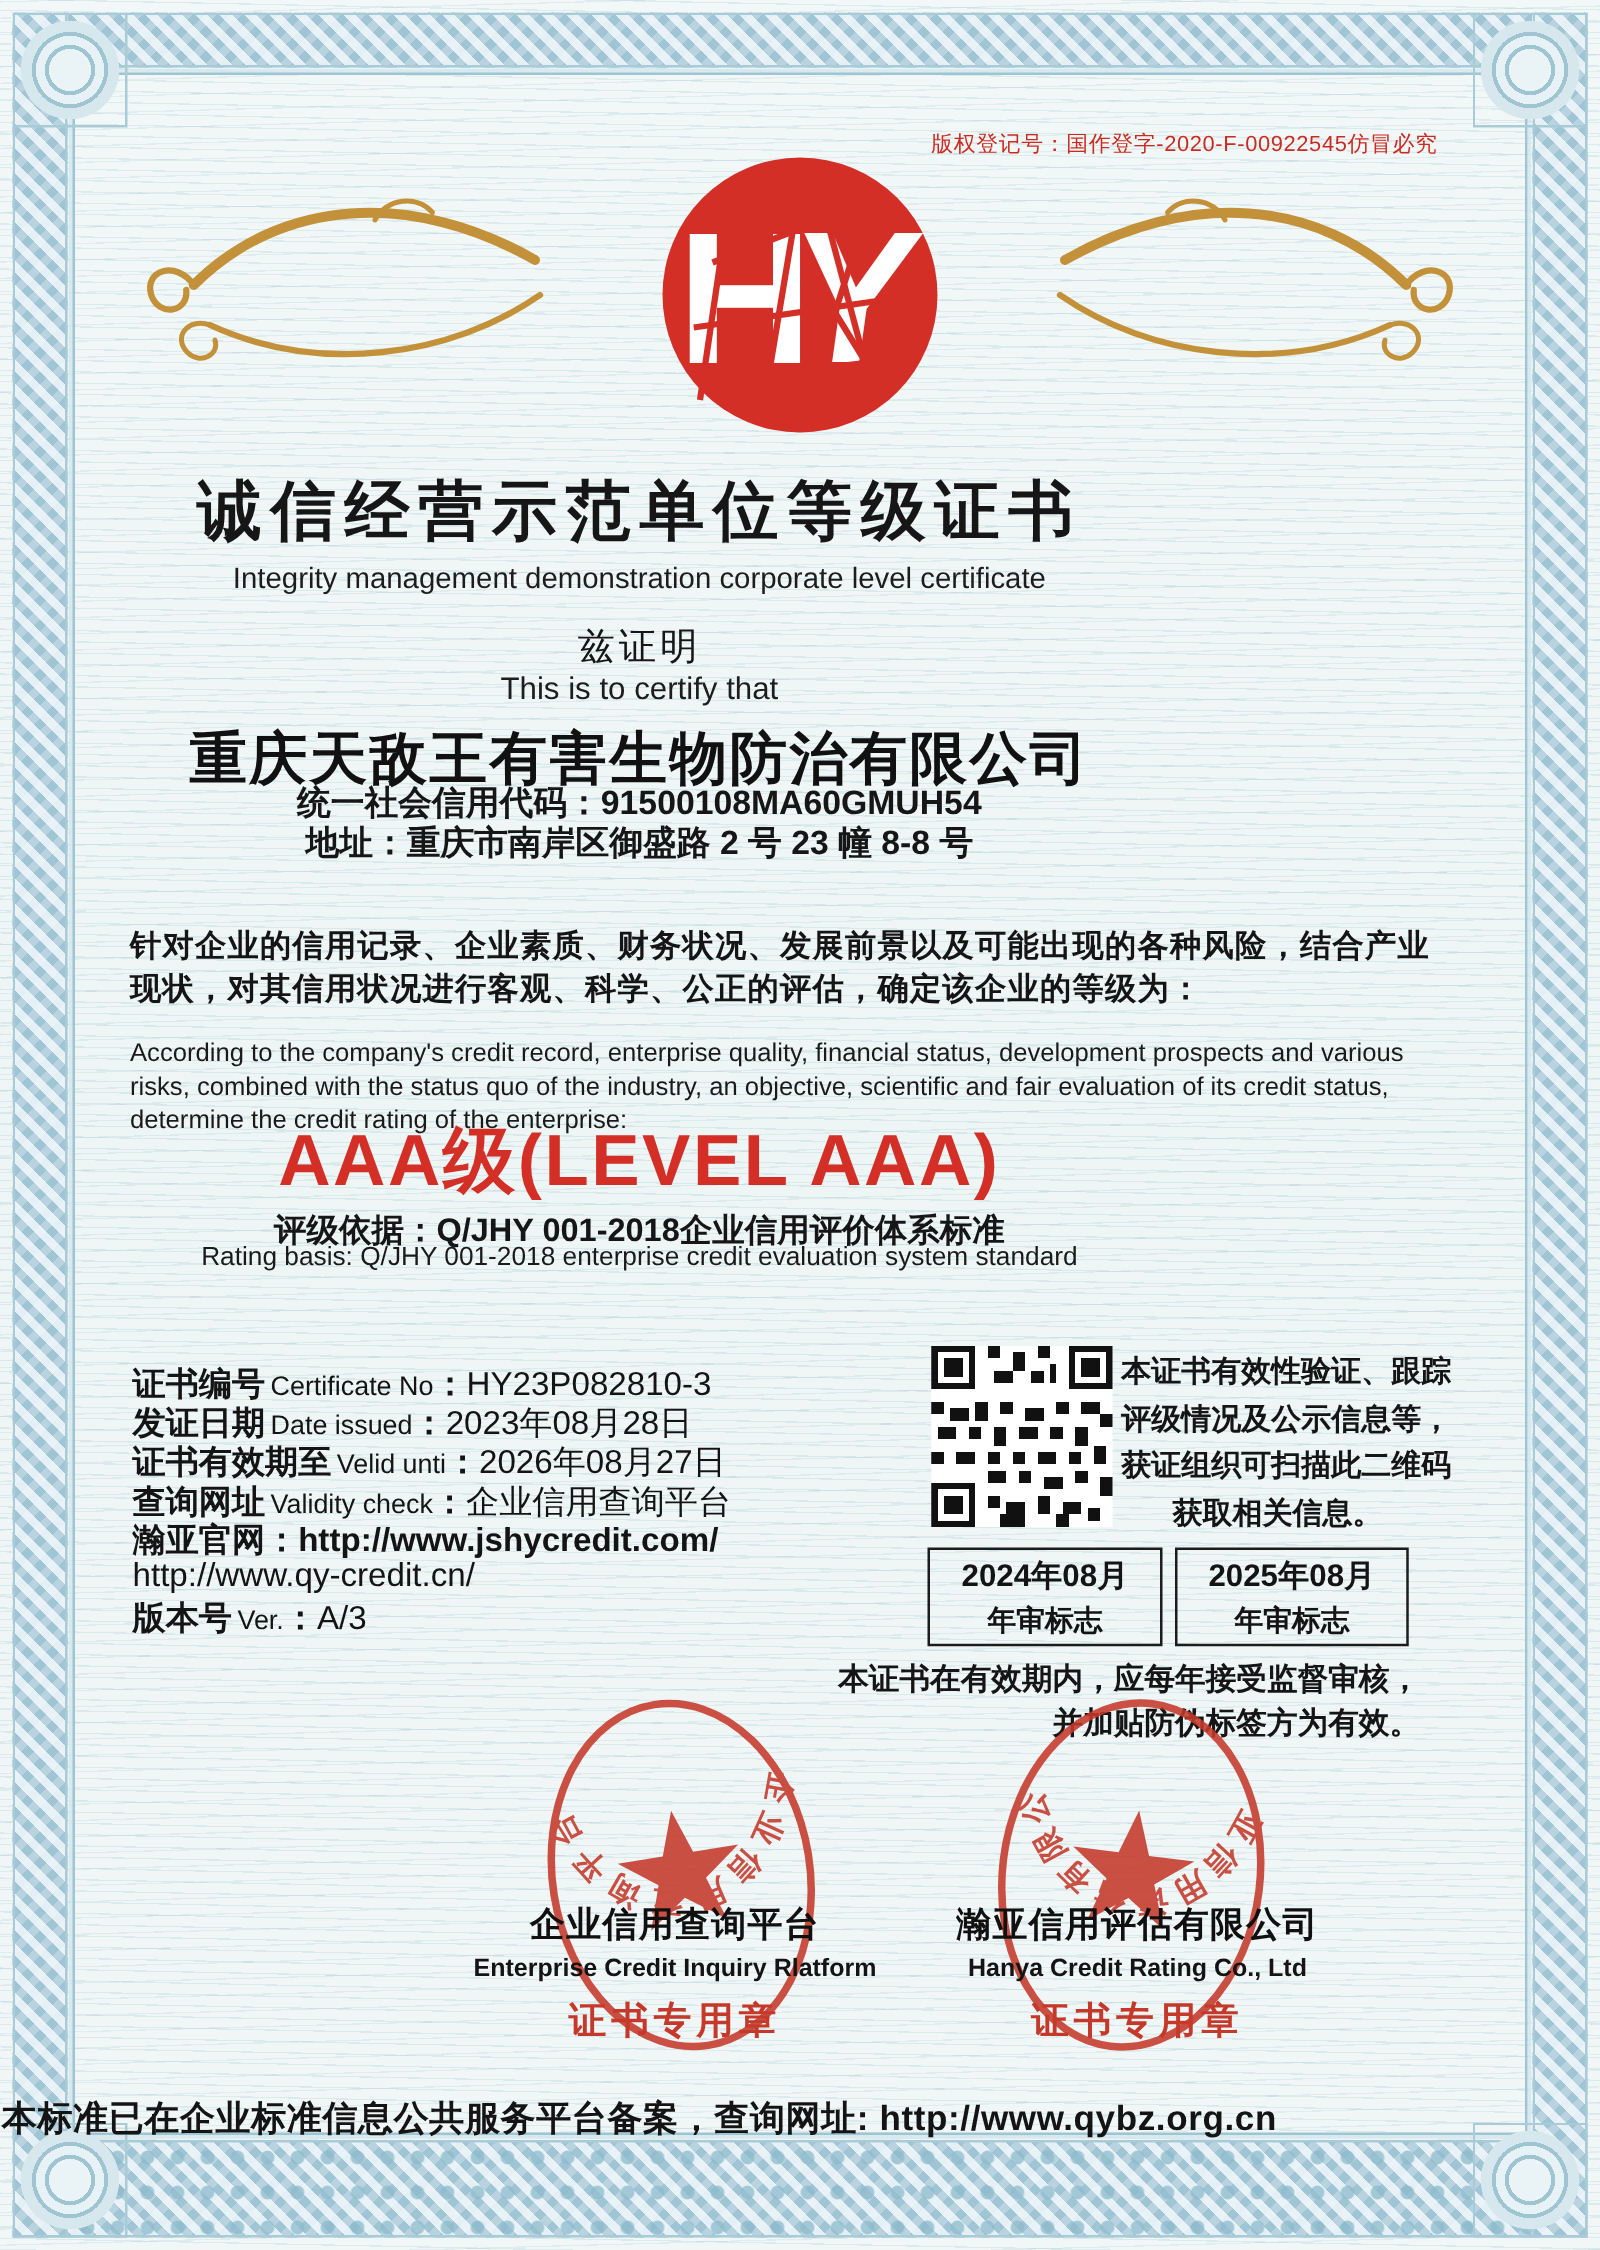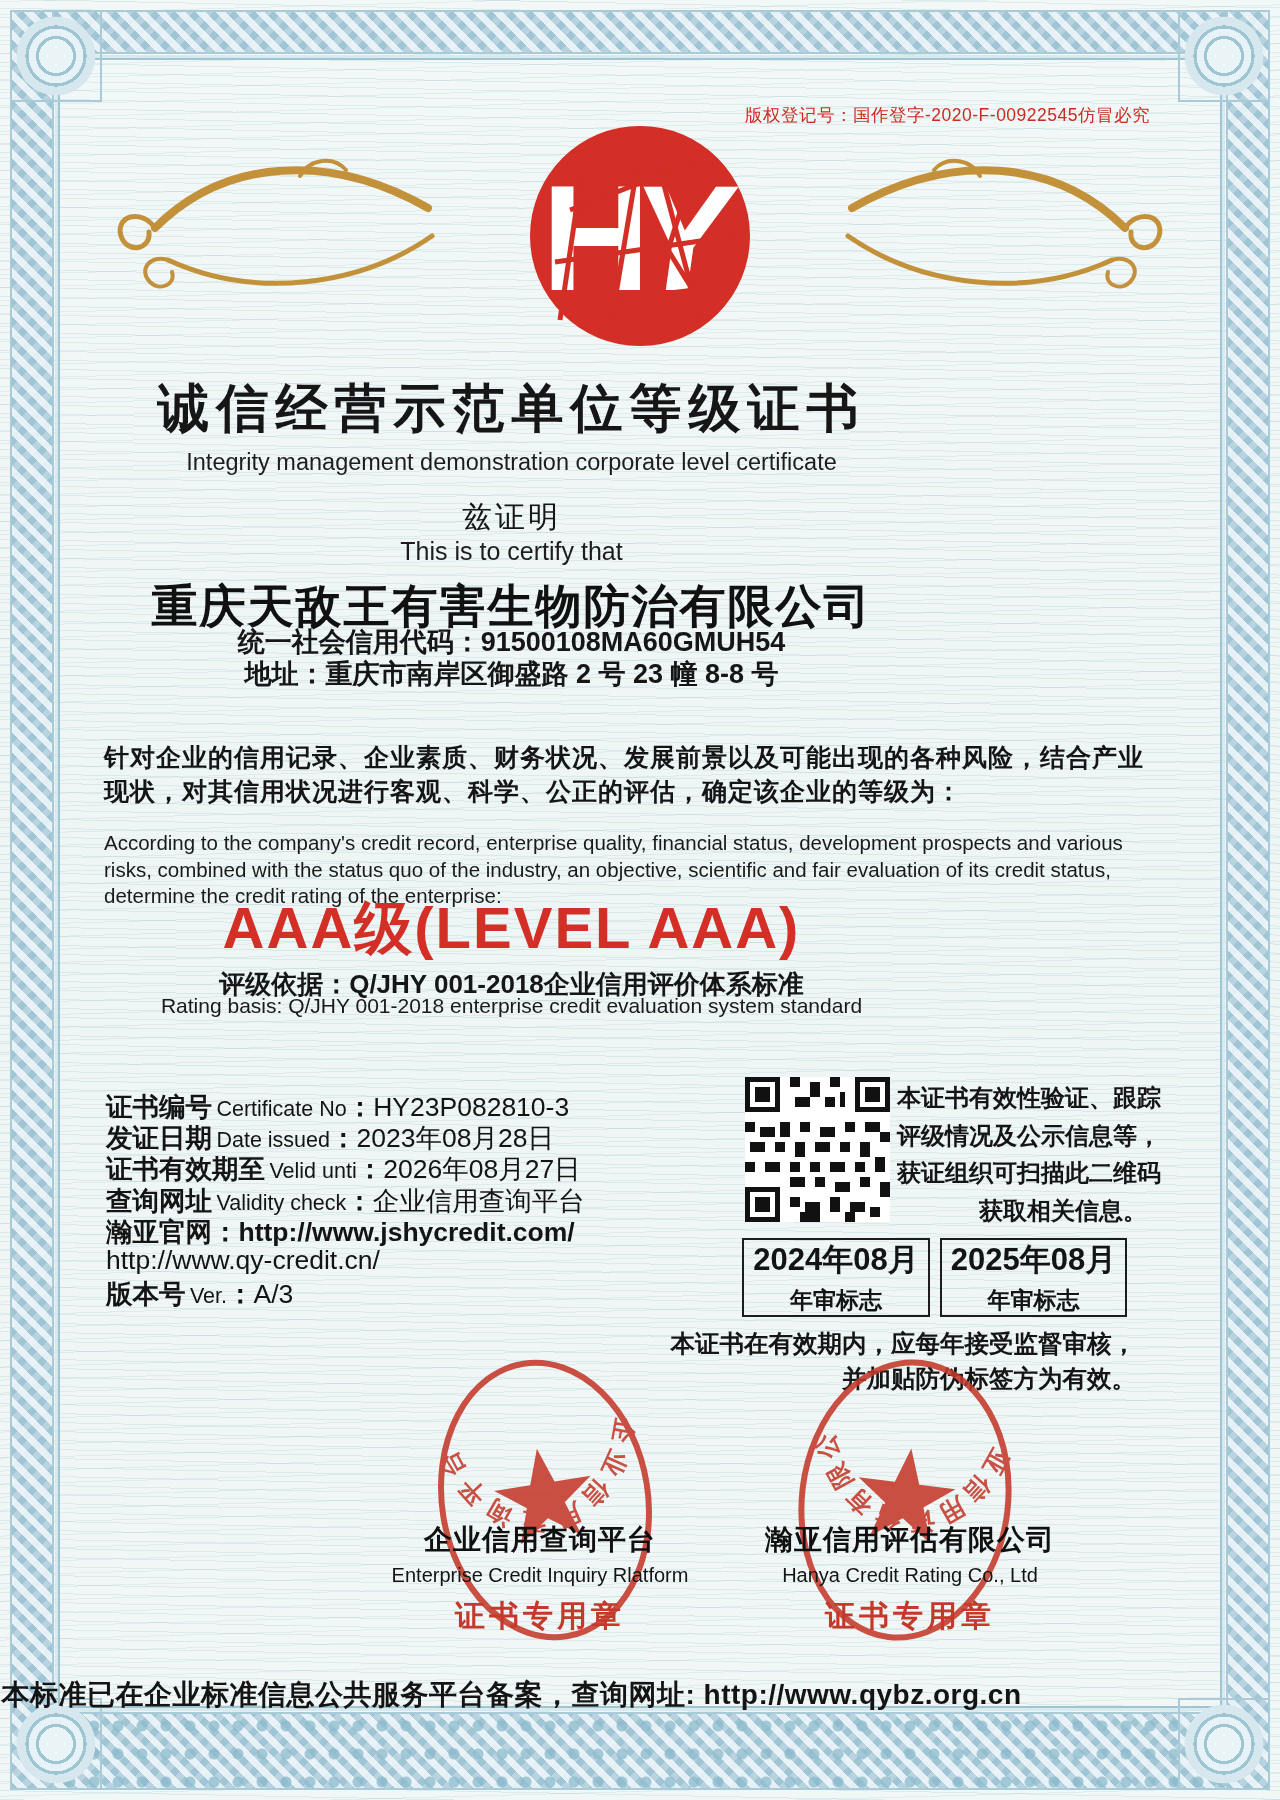--- a/index.html
+++ b/index.html
@@ -67,35 +67,35 @@
   .level { top:890px; font-size:58px; font-weight:900; color:#d32f26; letter-spacing:2px; }
   .basis-zh { top:967px; font-size:26px; font-weight:600; color:#161616; }
   .basis-en { top:994px; font-size:21px; color:#1a1a1a; }
 
   .details { top:1089px; left:106px; width:580px; text-align:left; color:#141414; }
   .details .row { height:31.2px; white-space:nowrap; }
   .details .zh { font-size:26.5px; font-weight:600; }
   .details .en { font-size:21.5px; }
   .details .val { font-size:26.5px; }
 
-  .qr-notes { top:1079px; left:897px; width:250px; text-align:right; }
+  .qr-notes { top:1079px; left:897px; width:250px; text-align:center; }
   .qr-notes div { font-size:24px; font-weight:600; color:#151515; line-height:37.5px; white-space:nowrap; }
 
   .mark-box { position:absolute; z-index:5; top:1238px; height:79px; border:2px solid #1c1c1c;
     display:flex; flex-direction:column; align-items:center; justify-content:center; gap:4px; }
   .mark-box.b1 { left:742px; width:188px; } .mark-box.b2 { left:940px; width:187px; }
-  .mark-box .d { font-size:31px; font-weight:600; color:#141414; }
+  .mark-box .d { font-size:25px; font-weight:600; color:#141414; }
   .mark-box .l { font-size:23px; font-weight:600; color:#141414; }
 
   .audit { top:1326px; left:640px; width:496px; text-align:right; }
   .audit div { font-size:24.5px; font-weight:600; color:#151515; line-height:35px; }
 
   .seal-text { position:absolute; z-index:6; width:420px; text-align:center; }
   .seal-text .zh { font-size:28px; font-weight:800; color:#101010; letter-spacing:1px; }
-  .seal-text .en { font-size:20px; color:#141414; margin-top:5px; }
+  .seal-text .en { font-size:20px; color:#141414; margin-top:5px;font-weight:bold; }
   .seal-text .stamp { font-size:30px; font-weight:700; color:#c5392b; letter-spacing:4px; margin-top:9px; }
   .seal-text.s1 { left:330px; top:1521px; } .seal-text.s2 { left:700px; top:1521px; }
 
   .footer { top:1676px; font-size:28px; font-weight:600; color:#141414; letter-spacing:.5px; }
 
   svg { display:block; }
   .layer { position:absolute; z-index:5; left:0; }
 </style>
 </head>
 <body>

